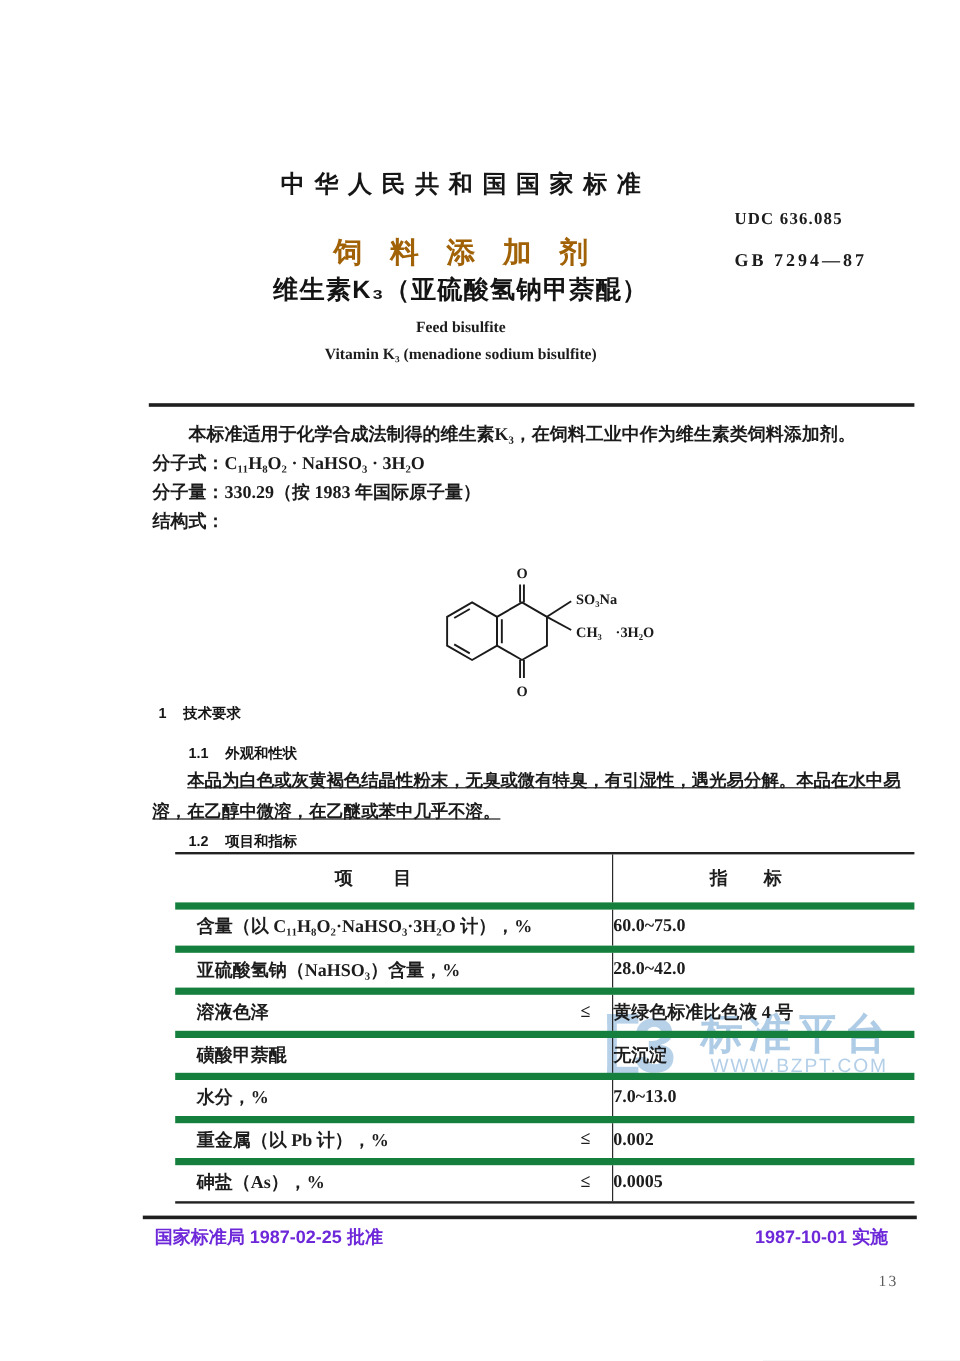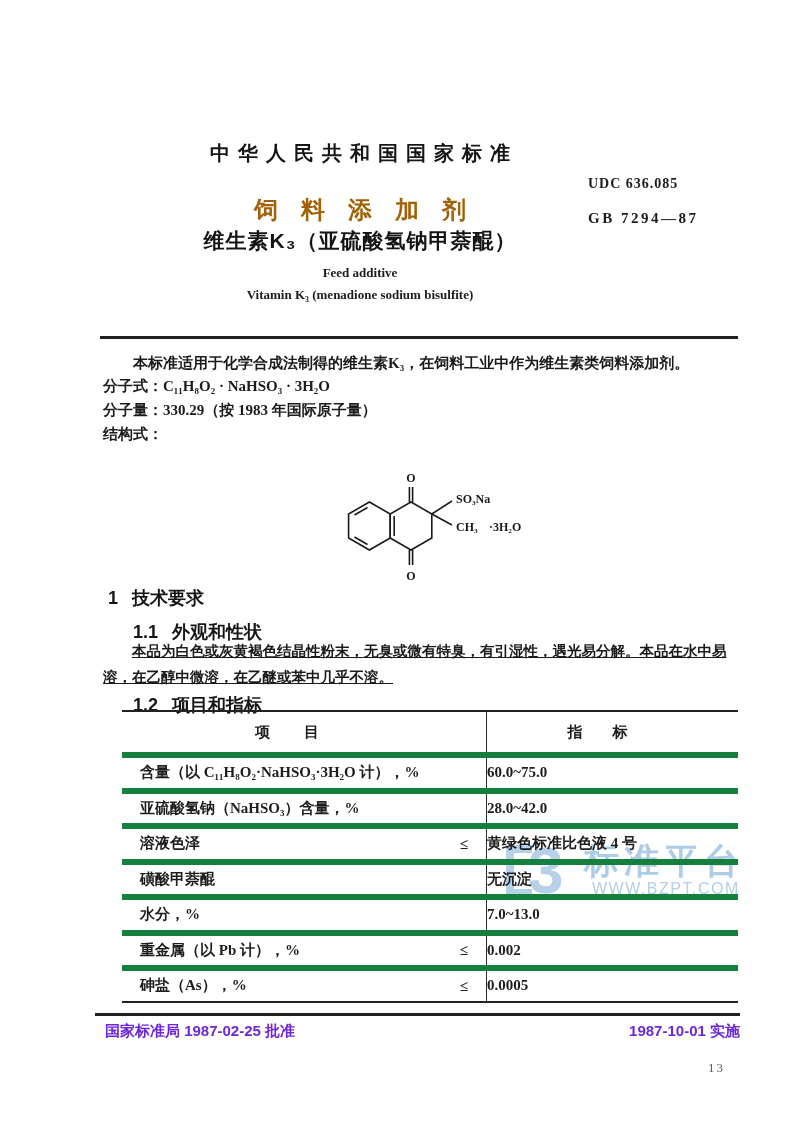--- a/index.html
+++ b/index.html
@@ -3,21 +3,21 @@
 <meta charset="utf-8">
 <style>
   * { margin:0; padding:0; box-sizing:border-box; }
   html,body { background:#e8e8e8; }
   .page {
     position:relative; width:800px; height:1134px; margin:0 auto;
     background:#ffffff; overflow:hidden; color:#1c1c1c;
     font-family:"Liberation Serif", serif;
   }
   .abs { position:absolute; }
-  .z1 { z-index:1; }
+  .z1 { z-index:1;margin-left:24px; }
 
   
   .hdr-center { left:100px; width:520px; text-align:center; }
   .authority-title {
     top:140px; font-family:"Liberation Sans", sans-serif; font-weight:bold;
     font-size:20px; letter-spacing:8px; padding-left:8px; color:#161616;
   }
   .title-cn {
     top:194px; font-family:"Liberation Sans", sans-serif; font-weight:bold;
     font-size:24px; letter-spacing:23px; padding-left:23px; color:#a16207;
@@ -37,21 +37,21 @@
   .intro-line { left:103px; width:645px; font-size:15px; font-weight:bold; color:#1b1b1b; }
   .scope   { top:351px; text-indent:2em; line-height:24px; }
   .formula { top:377px; }
   .mw      { top:401px; }
   .struct-label { top:425px; }
 
   .structure-box { left:315px; top:458px; width:210px; height:140px; }
   .structure-box svg text { font-family:"Liberation Serif", serif; font-weight:bold; fill:#1b1b1b; }
 
   
-  .sec { font-family:"Liberation Sans", sans-serif; font-weight:bold; font-size:18px; color:#161616; }
+  .sec { font-family:"Liberation Sans", sans-serif; font-weight:bold; font-size:12px; color:#161616; }
   .sec-num { margin-right:14px; }
   .sec1  { left:108px; top:586px; }
   .sec11 { left:133px; top:620px; }
   .sec12 { left:133px; top:693px; }
   .appearance {
     left:103px; top:638px; width:650px; font-size:14.5px; font-weight:bold;
     line-height:26px; text-indent:2em; color:#1b1b1b;text-decoration:underline;
   }
 
   
@@ -94,21 +94,21 @@
   <div class="abs wm wm-logo-bracket"></div>
   <div class="abs wm wm-logo-three">3</div>
   <div class="abs wm wm-brand">标准平台</div>
   <div class="abs wm wm-url">WWW.BZPT.COM</div>
 
   <div class="abs z1 hdr-center authority-title">中华人民共和国国家标准</div>
   <div class="abs z1 udc">UDC 636.085</div>
   <div class="abs z1 hdr-center title-cn">饲料添加剂</div>
   <div class="abs z1 gb">GB 7294—87</div>
   <div class="abs z1 hdr-center subtitle-cn">维生素K₃（亚硫酸氢钠甲萘醌）</div>
-  <div class="abs z1 hdr-center title-en">Feed additive</div>
+  <div class="abs z1 hdr-center title-en">Feed bisulfite</div>
   <div class="abs z1 hdr-center subtitle-en">Vitamin K₃ (menadione sodium bisulfite)</div>
 
   <div class="abs z1 rule-top"></div>
 
   <div class="abs z1 intro-line scope">本标准适用于化学合成法制得的维生素K₃，在饲料工业中作为维生素类饲料添加剂。</div>
   <div class="abs z1 intro-line formula">分子式：C₁₁H₈O₂ · NaHSO₃ · 3H₂O</div>
   <div class="abs z1 intro-line mw">分子量：330.29（按 1983 年国际原子量）</div>
   <div class="abs z1 intro-line struct-label">结构式：</div>
 
   <div class="abs z1 structure-box">

